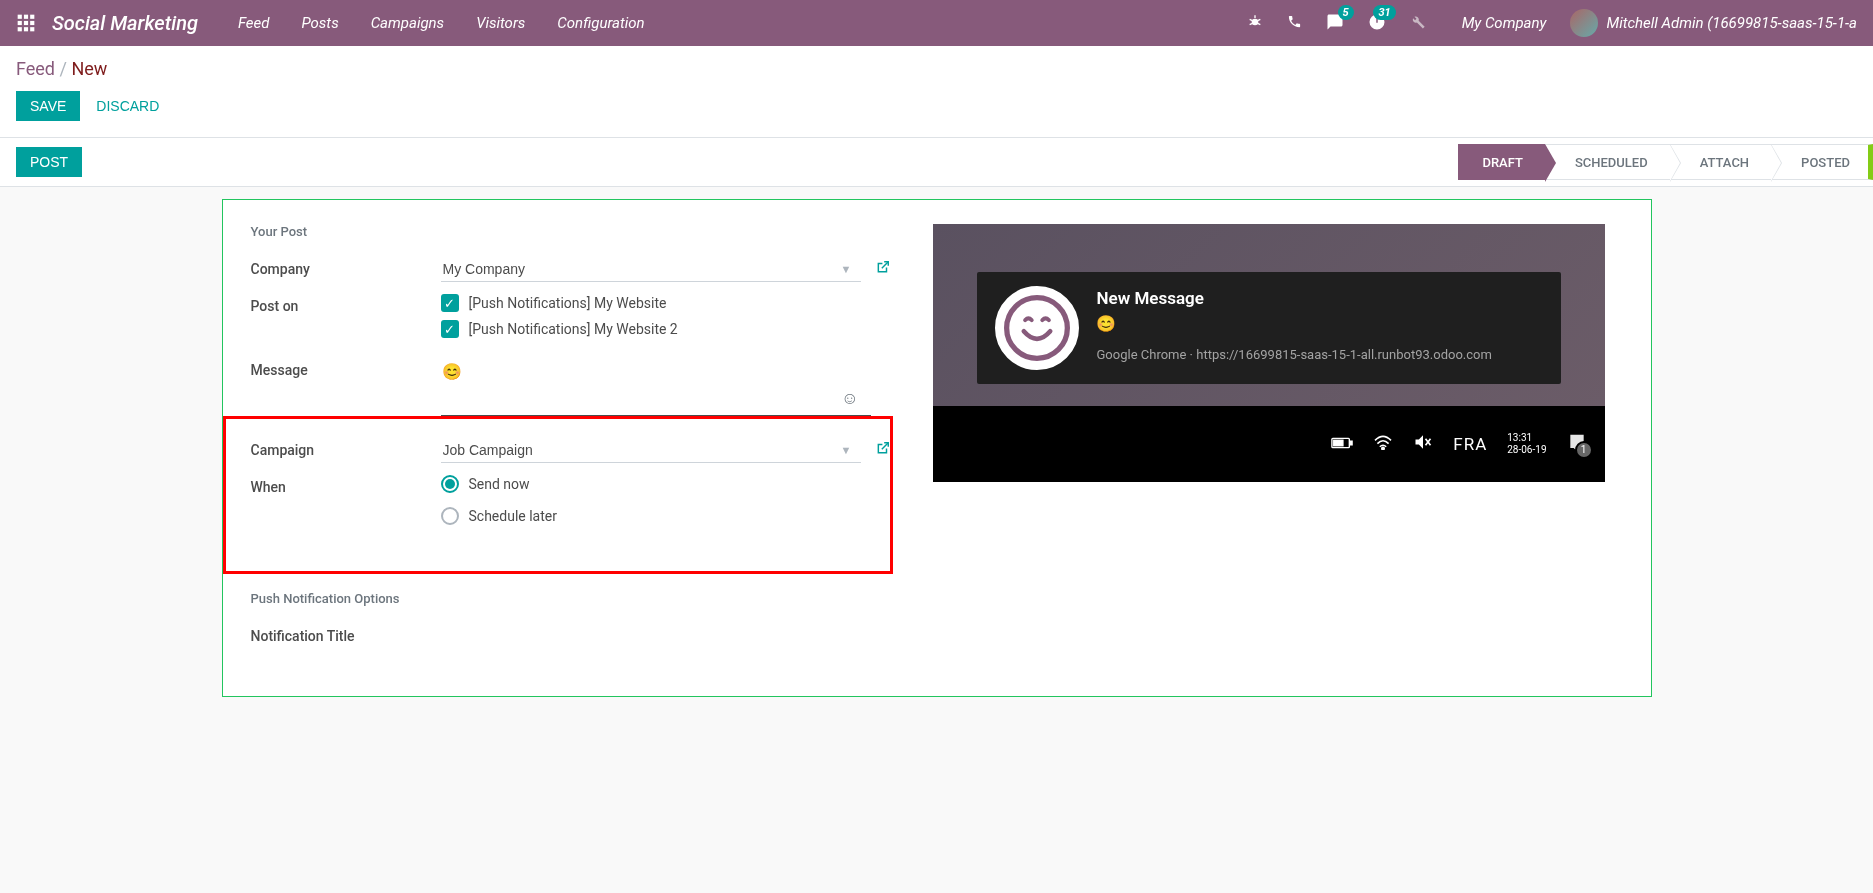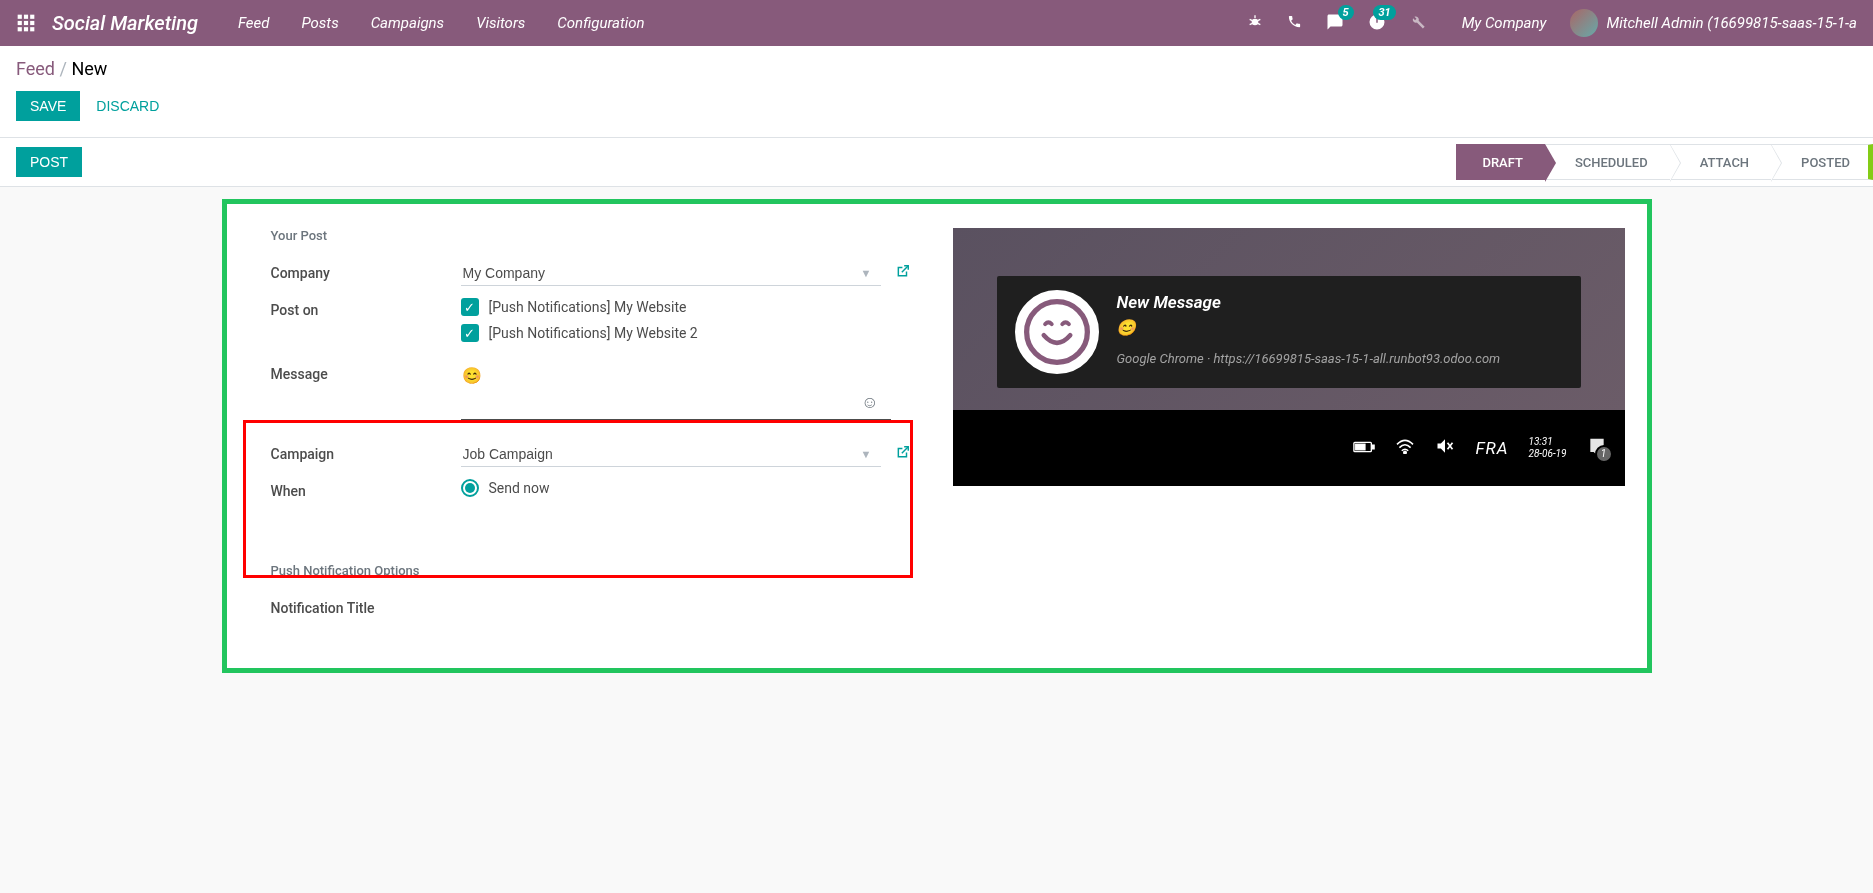--- a/index.html
+++ b/index.html
@@ -15,45 +15,45 @@
   .navbar .badge { position: absolute; top: -8px; right: -10px; background: #00a09d; color: #fff; font-size: 11px; font-weight: bold; padding: 1px 5px; border-radius: 8px; }
   .navbar .company { margin: 0 24px; font-size: 15px; }
   .navbar .user { display: flex; align-items: center; font-size: 15px; }
   .navbar .avatar { width: 28px; height: 28px; border-radius: 50%; background: linear-gradient(135deg,#a66,#6aa); margin-right: 8px; }
   
   
   .control-panel { background: #fff; padding: 12px 16px 16px 16px; border-bottom: 1px solid #dee2e6; }
   .breadcrumb { font-size: 18px; margin-bottom: 12px; }
   .breadcrumb .bc-link { color: #875a7b; cursor: pointer; }
   .breadcrumb .bc-sep { color: #adb5bd; }
-  .breadcrumb .bc-current { color: #000000; }
+  .breadcrumb .bc-current { color: #7f1d1d; }
   .cp-buttons { display: flex; align-items: center; gap: 16px; }
   .btn-primary { background: #00a09d; color: #fff; border: none; padding: 7px 14px; font-size: 14px; font-weight: 500; cursor: pointer; }
   .btn-link { background: none; border: none; color: #00a09d; font-size: 14px; font-weight: 500; cursor: pointer; }
   
   
   .statusbar-row { background: #fff; border-bottom: 1px solid #dee2e6; display: flex; align-items: center; padding: 6px 0 6px 16px; }
   .statusbar-row .spacer { flex:1; }
   .status-steps { display: flex; align-items: stretch; height: 36px; margin-right: 0; }
   .status-step { position: relative; padding: 0 22px 0 30px; display: flex; align-items: center; font-size: 13px; font-weight: 500; color: #6c757d; border-top: 1px solid #dee2e6; border-bottom: 1px solid #dee2e6; background:#fff; cursor:pointer; }
   .status-step::after { content:""; position:absolute; right:-10px; top:0; width:0; height:0; border-top:18px solid transparent; border-bottom:18px solid transparent; border-left:10px solid #fff; z-index:2; }
   .status-step::before { content:""; position:absolute; right:-11px; top:-1px; width:0; height:0; border-top:19px solid transparent; border-bottom:19px solid transparent; border-left:11px solid #dee2e6; z-index:1; }
   .status-step.active { background:#875a7b; color:#fff; border-color:#875a7b; }
   .status-step.active::after { border-left-color:#875a7b; }
   .status-step.active::before { border-left-color:#875a7b; }
   .status-step:last-child::after, .status-step:last-child::before { display:none; }
   .status-step:last-child { border-right:5px solid #84cc16; padding-right:18px; }
-  .status-step:first-child { padding-left:20px; border-left:6px solid #4c1d95; }
+  .status-step:first-child { padding-left:20px; border-left:4px solid #4c1d95; }
   .status-step.active:first-child { border-left-color:#875a7b; }
   
   
   .sheet-bg { padding: 0 0 40px 0; }
-  .sheet { background:#fff; border:5px solid #22c55e; max-width: 1430px; margin: 0 auto; margin-top: 12px; padding: 24px 28px 40px 44px; display:flex; gap: 32px; }
+  .sheet { background:#fff; border:1px solid #22c55e; max-width: 1430px; margin: 0 auto; margin-top: 12px; padding: 24px 28px 40px 28px; display:flex; gap: 32px; }
   .form-col { flex: 0 0 650px; }
-  .preview-col { flex: 1; display:flex; justify-content:flex-start;font-style:italic; }
+  .preview-col { flex: 1; display:flex; justify-content:flex-start; }
   
   .section-title { color:#6c757d; font-size:13px; font-weight:500; margin-bottom:18px; }
   .form-row { display:flex; align-items:flex-start; margin-bottom: 12px; }
   .form-label { width: 190px; font-size:14px; font-weight:500; color:#4c4c4c; padding-top:4px; }
   .form-field { flex:1; position:relative; }
   .field-input { width: 420px; border:none; border-bottom:1px solid #ced4da; padding: 4px 28px 4px 2px; font-size:14px; color:#4c4c4c; background:transparent; }
   .field-caret { position:absolute; left: 400px; top:6px; color:#adb5bd; cursor:pointer; font-size:11px; }
   .ext-link { color:#00a09d; margin-left:12px; cursor:pointer; }
   .checkbox-row { display:flex; align-items:center; margin-bottom:8px; }
   .chk { width:18px; height:18px; background:#00a09d; border-radius:3px; margin-right:10px; display:inline-flex; align-items:center; justify-content:center; color:#fff; font-size:13px; cursor:pointer; }
@@ -237,20 +237,24 @@
           </span>
         </div>
       </div>
 
       <div class="form-row">
         <div class="form-label">When</div>
         <div class="form-field">
           <div class="radio-row">
             <span class="radio checked"></span>
             <span>Send now</span>
+          </div>
+          <div class="radio-row">
+            <span class="radio"></span>
+            <span>Schedule later</span>
           </div>
         </div>
       </div>
 
       <div style="height:40px;"></div>
 
       <div class="section-title">Push Notification Options</div>
       <div class="form-row">
         <div class="form-label">Notification Title</div>
       </div>

